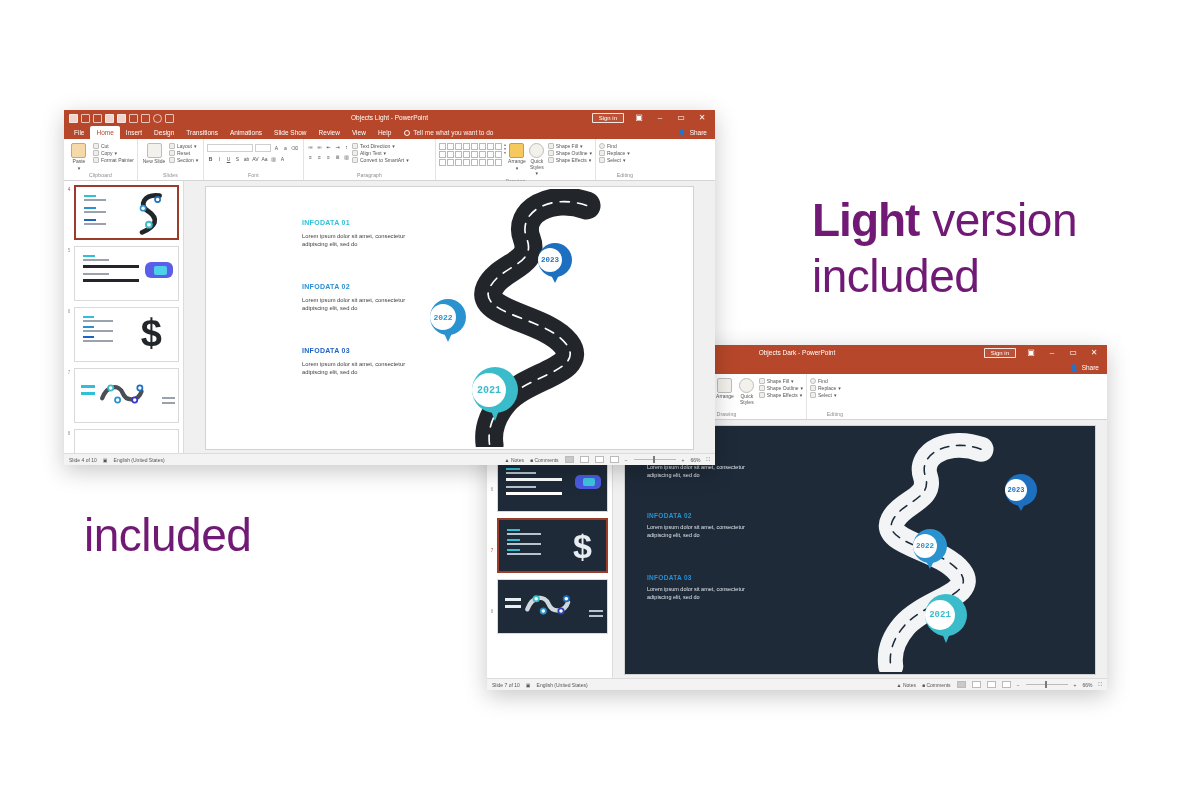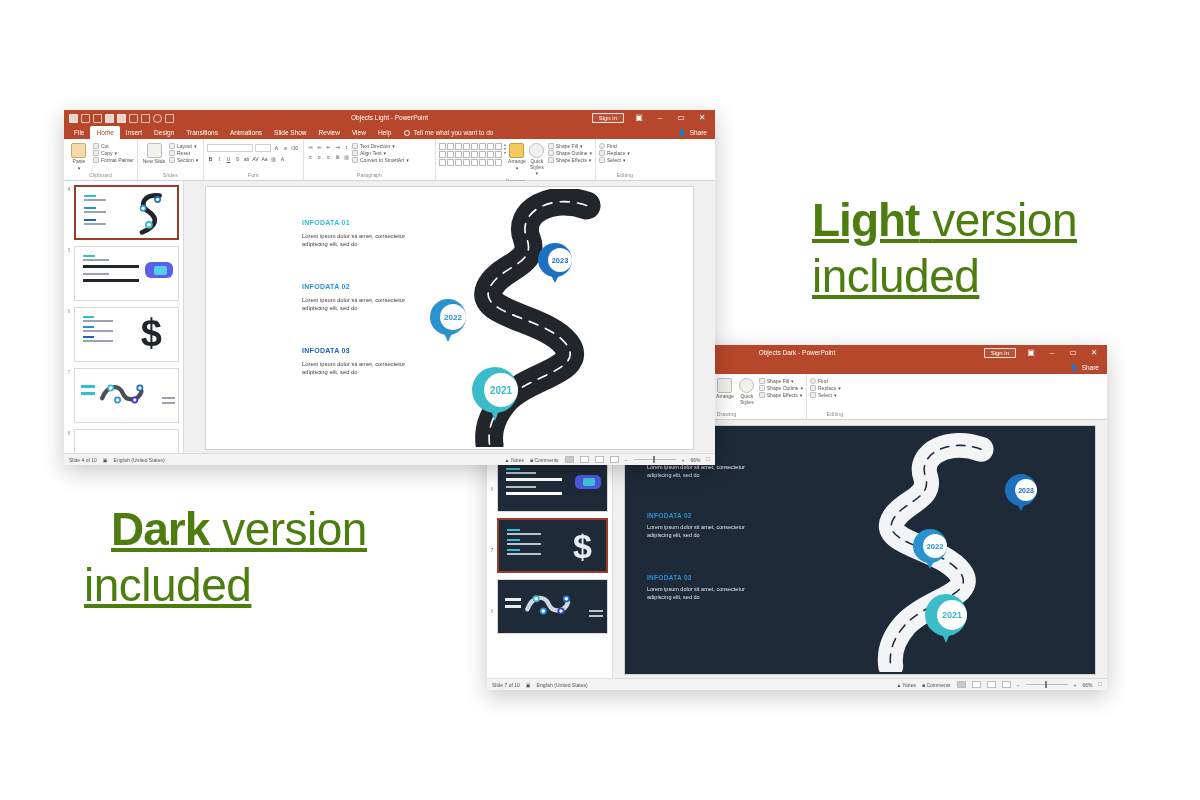--- a/index.html
+++ b/index.html
@@ -5,21 +5,21 @@
   * { box-sizing: border-box; margin: 0; padding: 0; }
   html, body {
     width: 1200px; height: 800px;
     background: #fff;
     font-family: "Liberation Sans", sans-serif;
     overflow: hidden;
   }
   .stage { position: relative; width: 1200px; height: 800px; background: #ffffff; }
 
   
-  .caption { position: absolute; color: #4d7c0f; line-height: 1.08; text-decoration: underline; }
+  .caption { position: absolute; color: #701a75; line-height: 1.08; }
   .caption .l1 { white-space: nowrap; }
   .caption .l2 { text-align: left; }
   .cap-strong { font-weight: 700; letter-spacing: -1px; }
   .cap-light  { font-weight: 400; letter-spacing: -0.5px; }
 
   #caption-light { left: 812px; top: 196px; font-size: 46px; }
   #caption-light .l2 { margin-top: 6px; }
   #caption-dark  { left: 84px; top: 505px; font-size: 46px; width: 310px; }
   #caption-dark .l1 { text-align: center; }
   #caption-dark .l2 { margin-top: 6px; }
@@ -136,22 +136,23 @@
 
   
   .infoblock { position: absolute; }
   .info-h { font-weight: 700; letter-spacing: .3px; }
   .info-p { color: #3d3d3d; line-height: 1.45; }
   .slide-dark .info-p { color: #dfe5ec; }
 
   .roadwrap { position: absolute; }
   .pin { position: absolute; }
   .pin .head {
-    border-radius: 50%; display: flex; align-items: center; justify-content: flex-end;
+    border-radius: 50%; display: flex; align-items: center; justify-content: flex-start;
     position: relative;
+    font-family: Liberation Mono, monospace;
   }
   .pin .inner {
     background: #fff; border-radius: 50%;
     display: flex; align-items: center; justify-content: center;
     font-weight: 700;
   }
   .pin .tail {
     position: absolute; left: 50%; transform: translateX(-50%);
     width: 0; height: 0; border-left: 5px solid transparent;
     border-right: 5px solid transparent;
@@ -752,20 +753,16 @@
 
   <div class="caption" id="caption-light">
     <div class="l1">
       <span class="cap-strong">Light</span>
       <span class="cap-light">version</span>
     </div>
     <div class="l2 cap-light">included</div>
   </div>
 
   <div class="caption" id="caption-dark">
-    <div class="l1">
-      <span class="cap-strong">Dark</span>
-      <span class="cap-light">version</span>
-    </div>
     <div class="l2 cap-light">included</div>
   </div>
 
 </div>
 
 </body></html>

